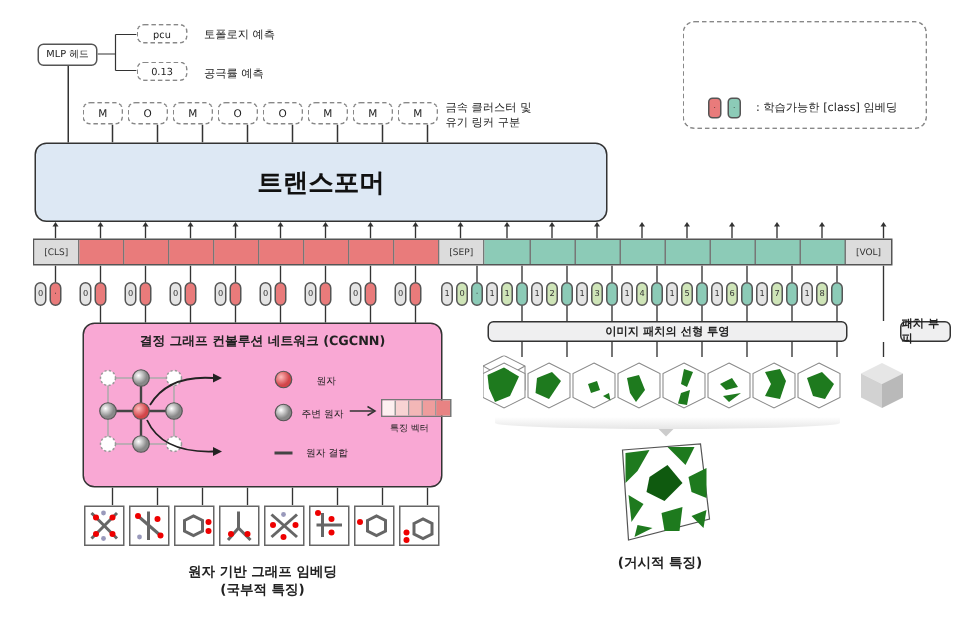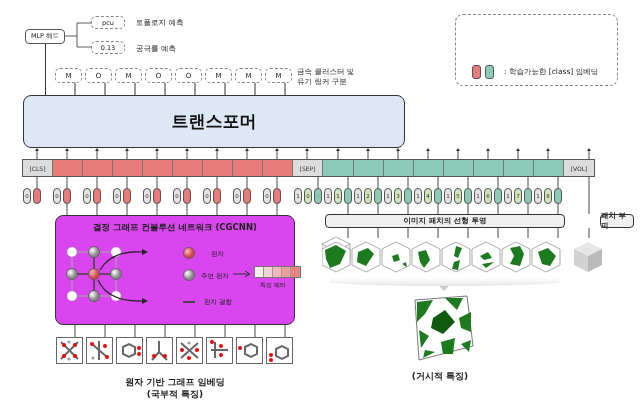--- a/index.html
+++ b/index.html
@@ -14,21 +14,21 @@
   .mo { top: 68px; width: 27px; height: 15px; font-size: 7px; display: flex; align-items: center; justify-content: center; }
   .transformer { left: 23px; top: 95px; width: 382px; height: 53px; background: #dde8f4; border: 1.5px solid #333;
                  border-radius: 8px; display: flex; align-items: center; justify-content: center;
                  font-size: 17px; font-weight: bold; color: #111; }
   .tokrow { left: 22px; top: 159px; height: 18px; display: flex; border: 1px solid #555; }
   .tok { height: 16px; border-right: 1px solid #777; font-size: 6px; display: flex; align-items: center; justify-content: center; color: #333; }
   .tok:last-child { border-right: none; }
   .pill { position: absolute; top: 188px; width: 8px; height: 16px; border: 1px solid #555; border-radius: 4px;
           font-size: 5.5px; display: flex; align-items: center; justify-content: center; color: #333; }
   .vline { position: absolute; width: 1px; background: #333; }
-  .cgcnn { left: 55px; top: 215px; width: 240px; height: 110px; background: #d946ef; border: 1.5px solid #333; border-radius: 8px; }
+  .cgcnn { left: 55px; top: 215px; width: 240px; height: 110px; background: #f9a8d4; border: 1.5px solid #333; border-radius: 8px; }
   .mol { top: 337px; width: 27px; height: 27px; border: 1px solid #666; background: #fff; }
   .proj { left: 325px; top: 214px; width: 240px; height: 14px; background: #efeff0; border: 1.2px solid #333; border-radius: 4px;
           font-size: 7.5px; font-weight: bold; display: flex; align-items: center; justify-content: center; }
   .patchvol { left: 568px; top: 214px; width: 34px; height: 14px; background: #efeff0; border: 1.2px solid #333; border-radius: 4px;
           font-size: 7.5px; font-weight: bold; display: flex; align-items: center; justify-content: center; margin-left: 32px; }
   .caption { font-size: 9px; font-weight: bold; text-align: center; line-height: 12px; }
   .legend { left: 455px; top: 14px; width: 163px; height: 72px; }
   .legsw { width: 9px; height: 14px; border: 1px solid #555; border-radius: 3px; font-size: 5px;
            display: flex; align-items: center; justify-content: center; }
 </style>

